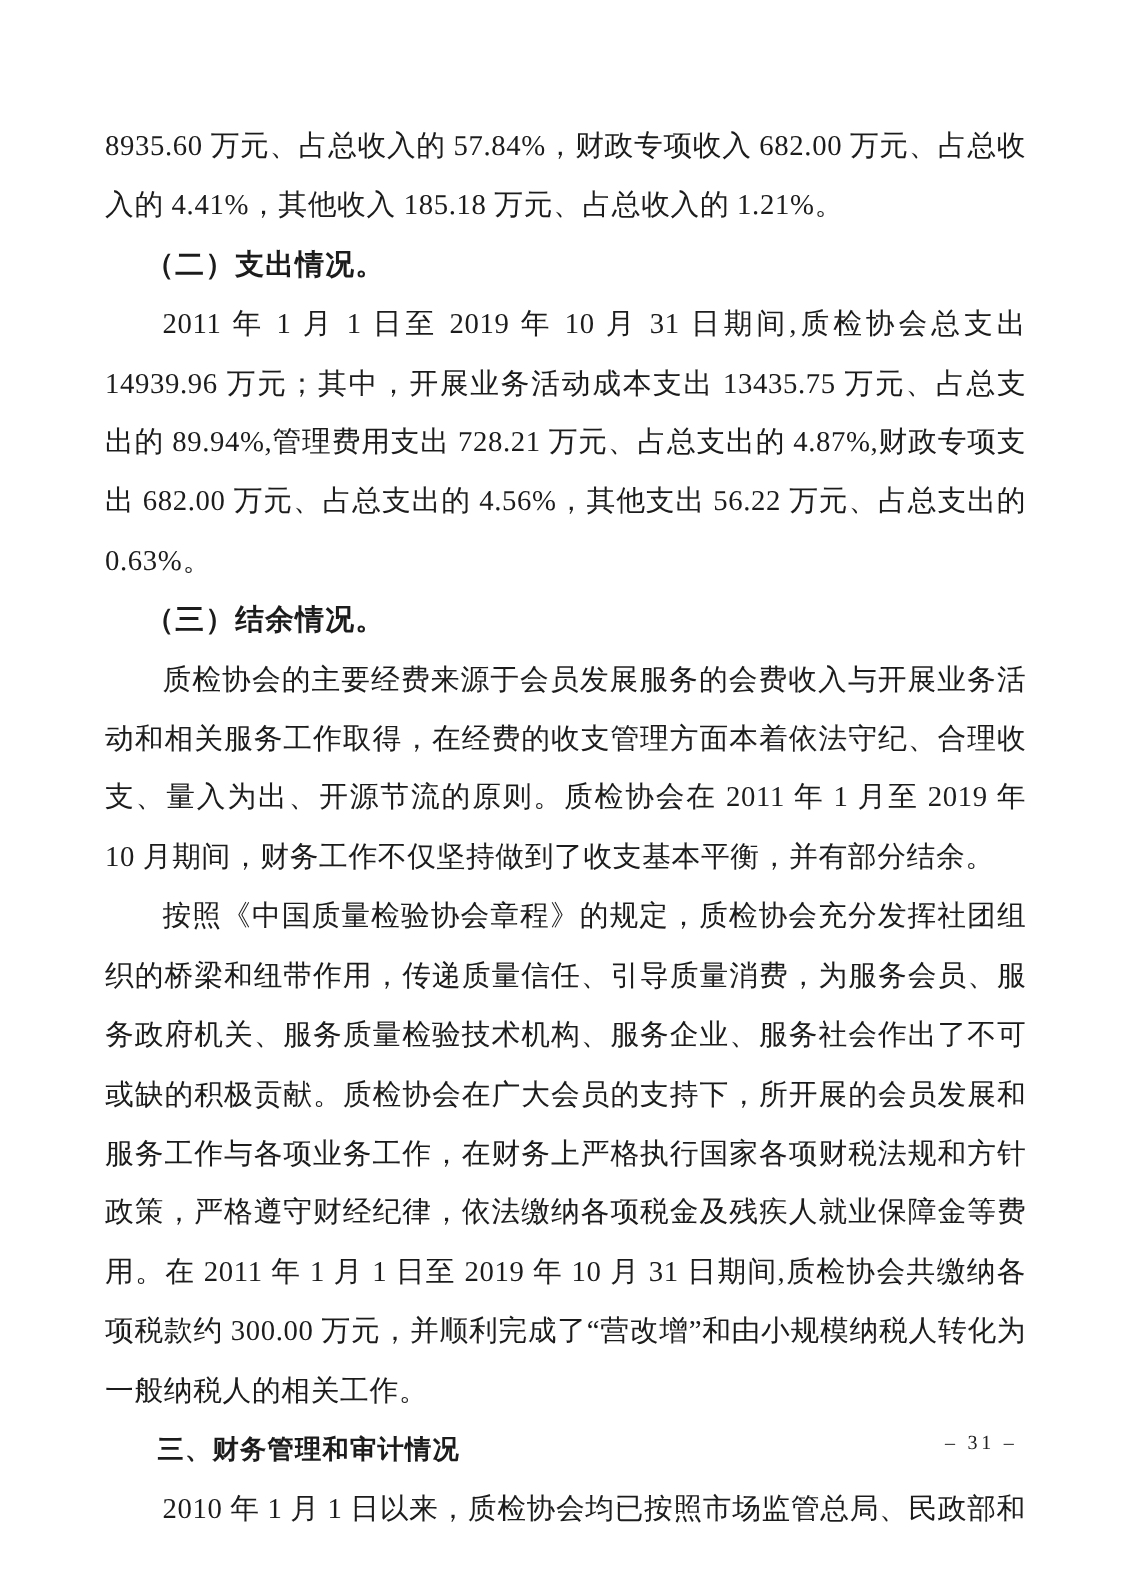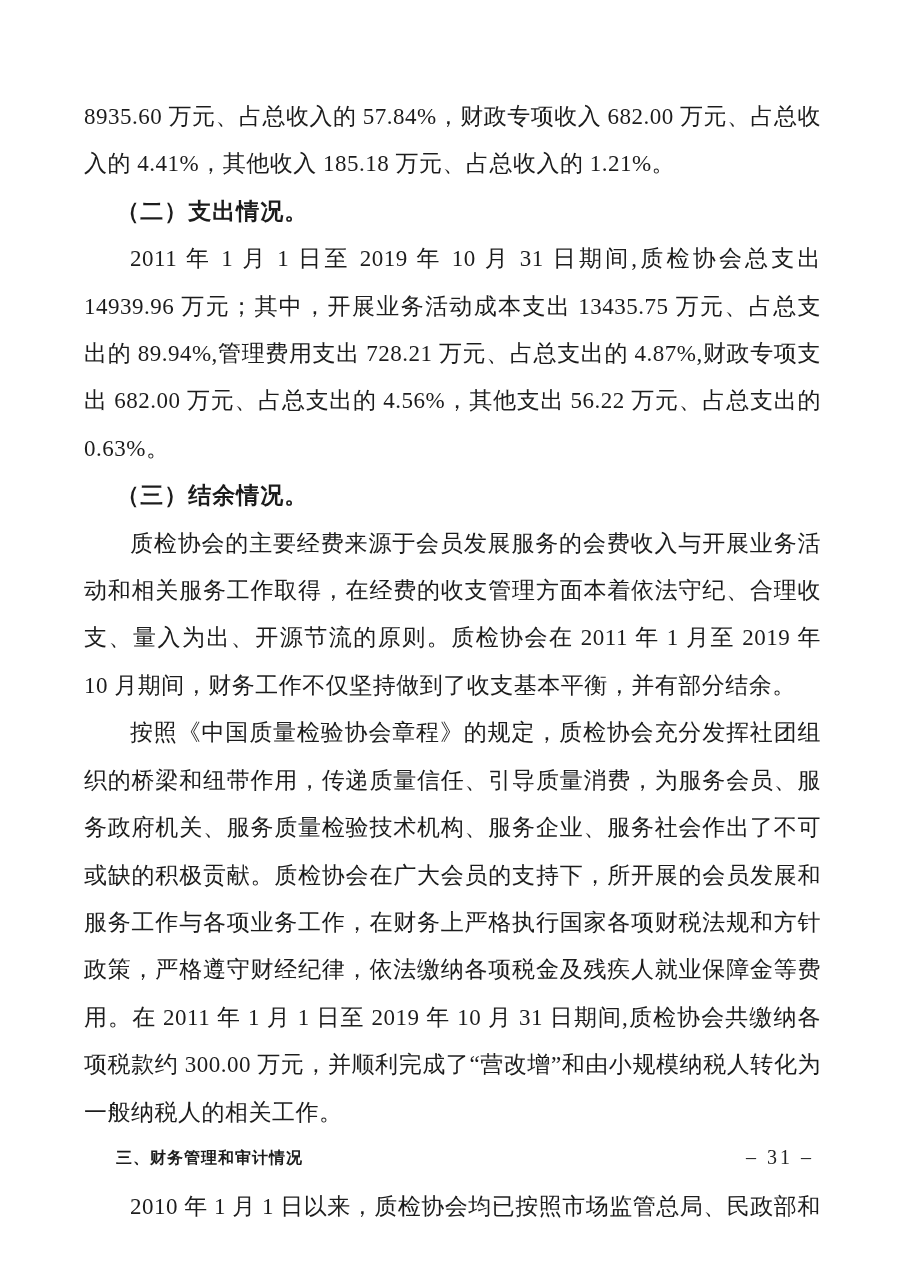--- a/index.html
+++ b/index.html
@@ -36,31 +36,31 @@
   }
   p.para-body {
     text-indent: 2em;
   }
   p.sub-heading {
     font-weight: 700;
     text-indent: 1.4em;
     letter-spacing: 1px;
   }
   p.section-heading {
-    font-family: Liberation Mono, monospace;
+    font-family: Liberation Serif, serif;
     font-weight: 700;
     text-indent: 2em;
-    font-size: 16px;
+    font-size: 21px;
     letter-spacing: 1px;
   }
   .footer-page-number {
     position: absolute;
     top: 1146px;
     right: 86px;
-    font-size: 20px;
+    font-size: 16px;
     letter-spacing: 3px;
     color: #222222;
     font-family: "Liberation Serif", "DejaVu Serif", serif;
   }
 </style>
 </head>
 <body>
 
 <div class="page">
 

